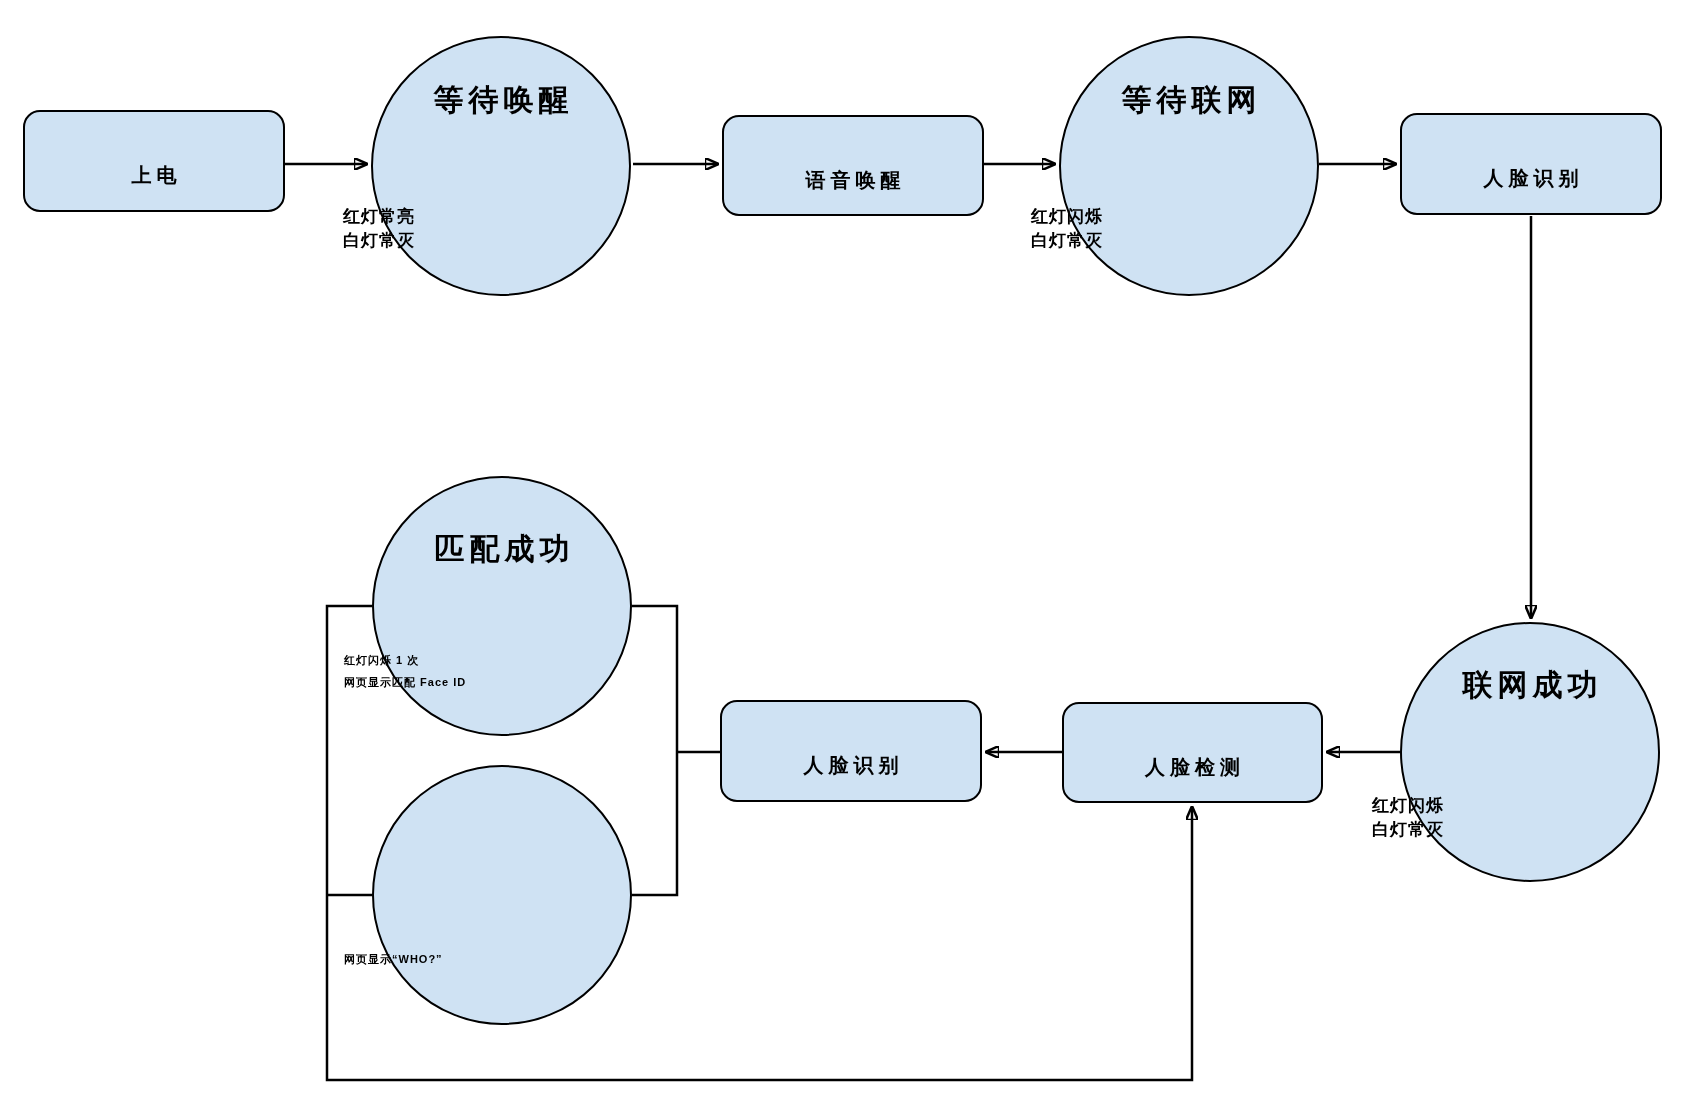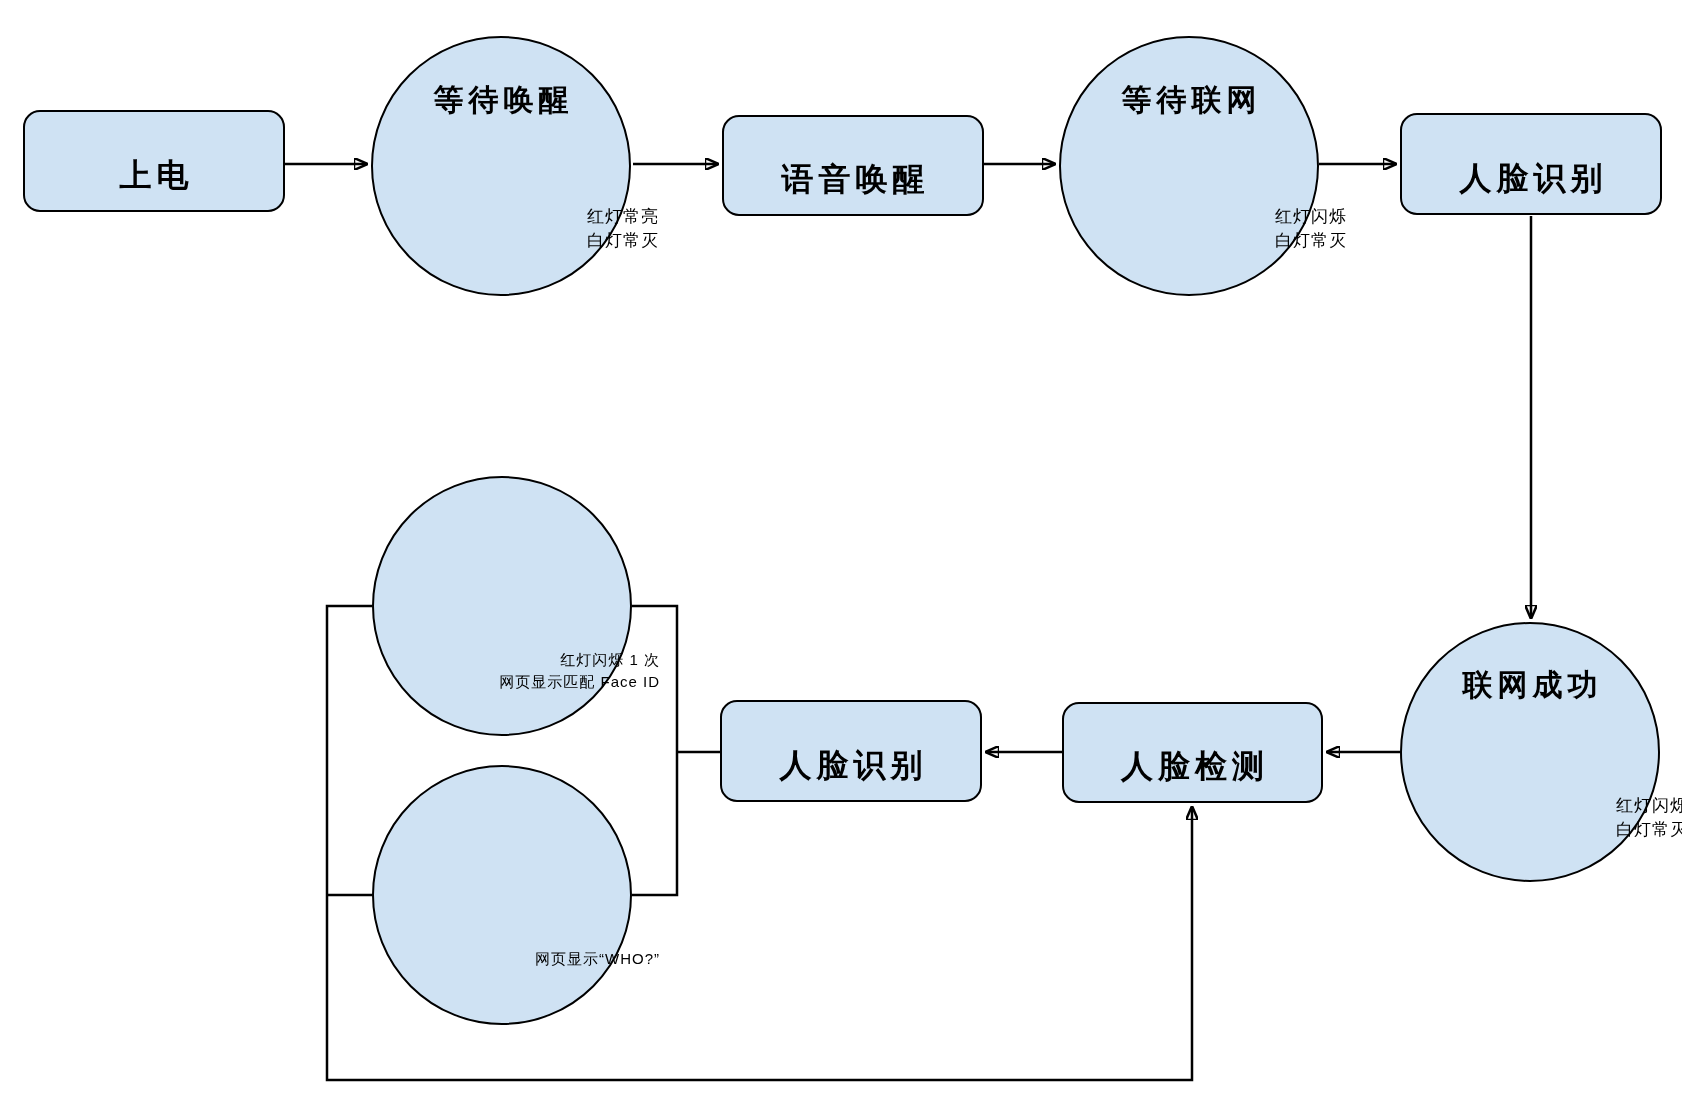--- a/index.html
+++ b/index.html
@@ -20,36 +20,36 @@
   }
   svg.wires{position:absolute;left:0;top:0;width:1682px;height:1108px;}
   svg.wires path, svg.wires line{stroke:var(--connector);stroke-width:2.5;fill:none;}
 
   .node{position:absolute;box-sizing:border-box;background:var(--node-fill);border:2.5px solid var(--node-border);}
   .rect{
     width:262px;height:102px;border-radius:17px;
     display:flex;align-items:center;justify-content:center;
   }
   .rect .label{
-    font-size:32px;font-weight:600;letter-spacing:5px;text-indent:5px;
+    font-size:20px;font-weight:600;letter-spacing:5px;text-indent:5px;
     white-space:nowrap;
     margin-top:29px;
   }
   .circle{width:260px;height:260px;border-radius:50%;}
   .circle-title{
     position:absolute;left:0;right:0;text-align:center;
     font-size:30px;font-weight:600;letter-spacing:5px;text-indent:5px;
     line-height:36px;white-space:nowrap;
   }
   .circle-sub{
-    position:absolute;left:-30px;right:-30px;text-align:right;
-    font-weight:400;letter-spacing:1px;
+    position:absolute;left:-30px;right:-30px;text-align:left;
+    font-weight:700;letter-spacing:1px;
   }
   .sub-17{font-size:17px;line-height:24px;}
-  .sub-15{font-size:15px;line-height:22px;}
+  .sub-15{font-size:11px;line-height:22px;}
 
   
   .n-power   {left:23px;  top:110px;}
   .n-wake    {left:371px; top:36px;}
   .n-voice   {left:722px; top:115px;height:101px;text-align:center;}
   .n-netwait {left:1059px;top:36px;}
   .n-connect {left:1400px;top:113px;}
   .n-netok   {left:1400px;top:622px;}
   .n-detect  {left:1062px;top:702px;width:261px;height:101px;}
   .n-recog   {left:720px; top:700px;}
@@ -128,20 +128,21 @@
 
   <div class="node rect n-recog">
     <div class="label">人脸识别</div>
   </div>
 
   <div class="node rect n-detect">
     <div class="label">人脸检测</div>
   </div>
 
   <div class="node circle n-success">
+    <div class="circle-title">匹配成功</div>
     <div class="circle-sub sub-15">
       <div>红灯闪烁 1 次</div>
       <div>网页显示匹配 Face ID</div>
     </div>
   </div>
 
   <div class="node circle n-fail">
     <div class="circle-sub sub-15">
       <div>网页显示“WHO?”</div>
     </div>

